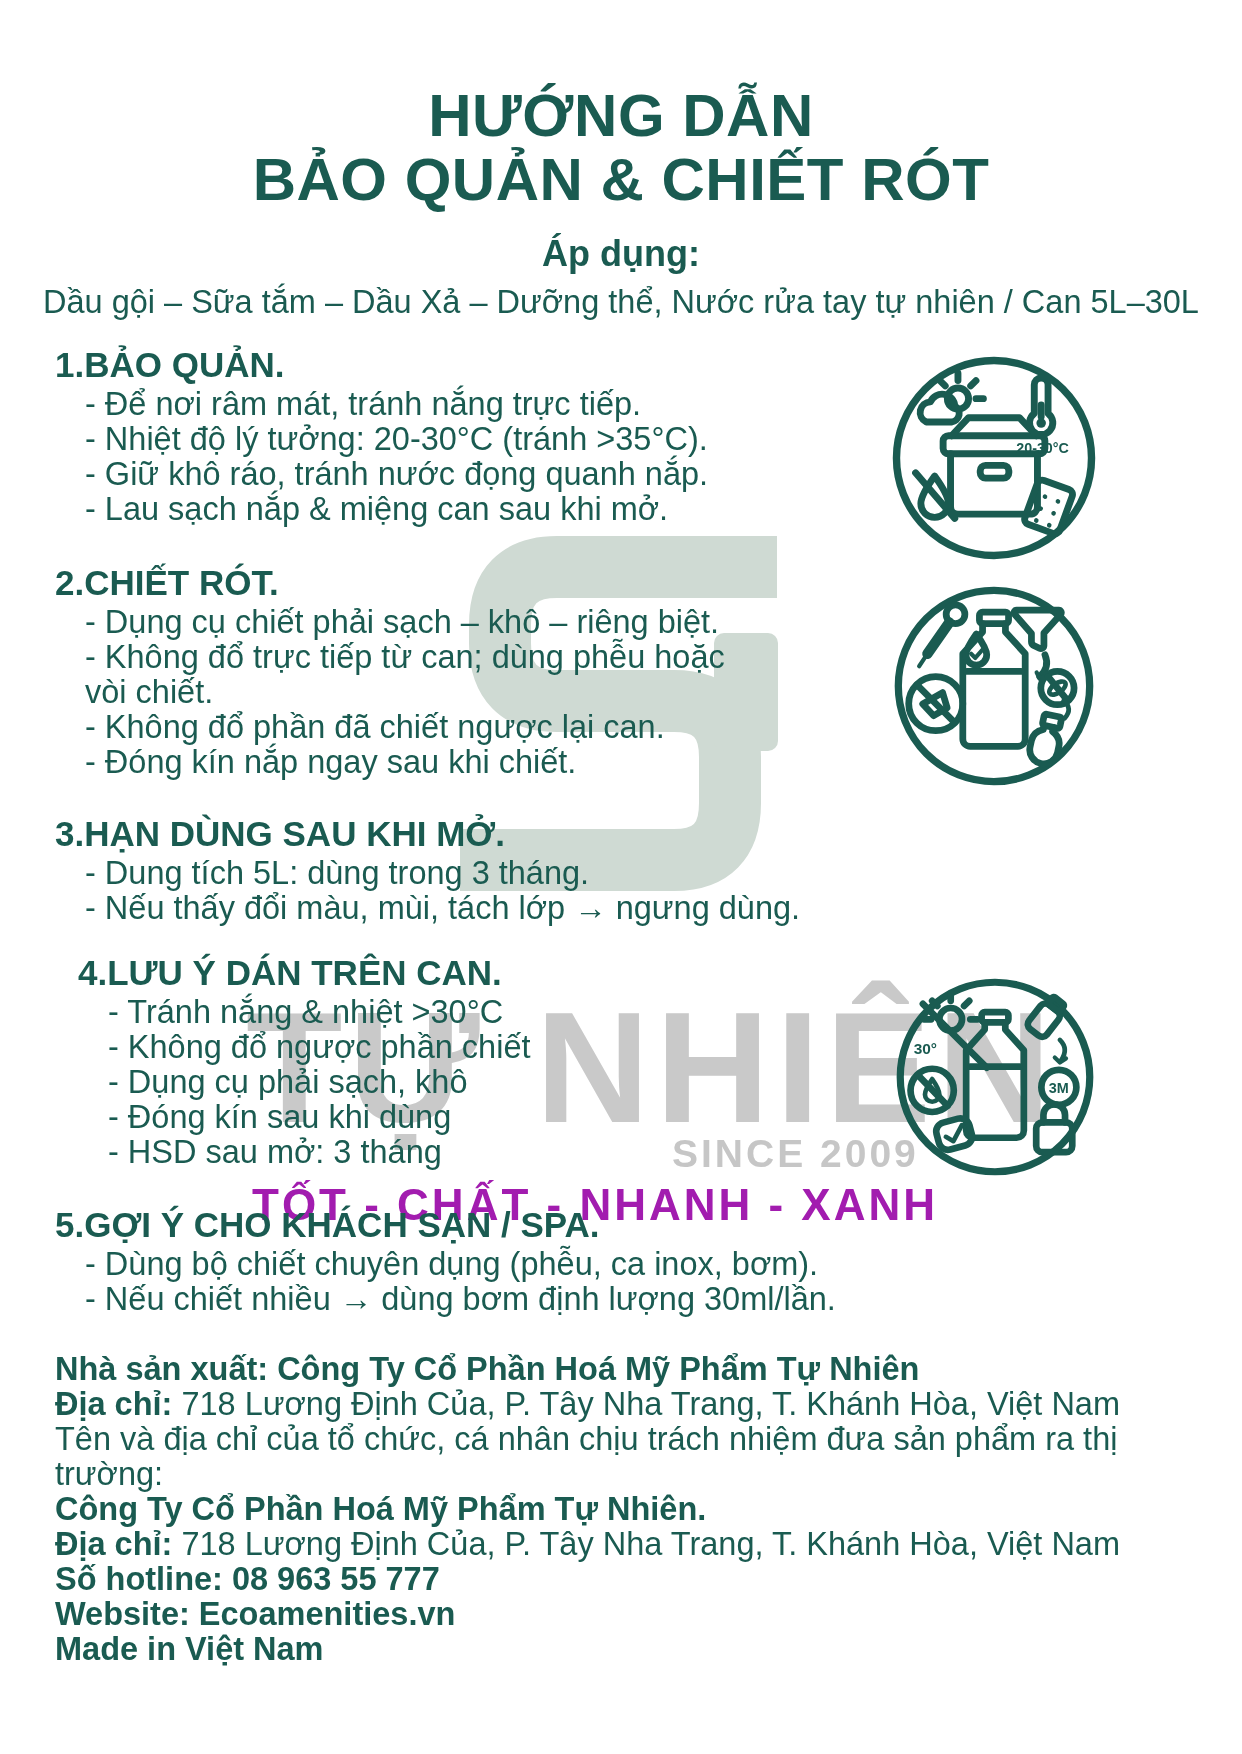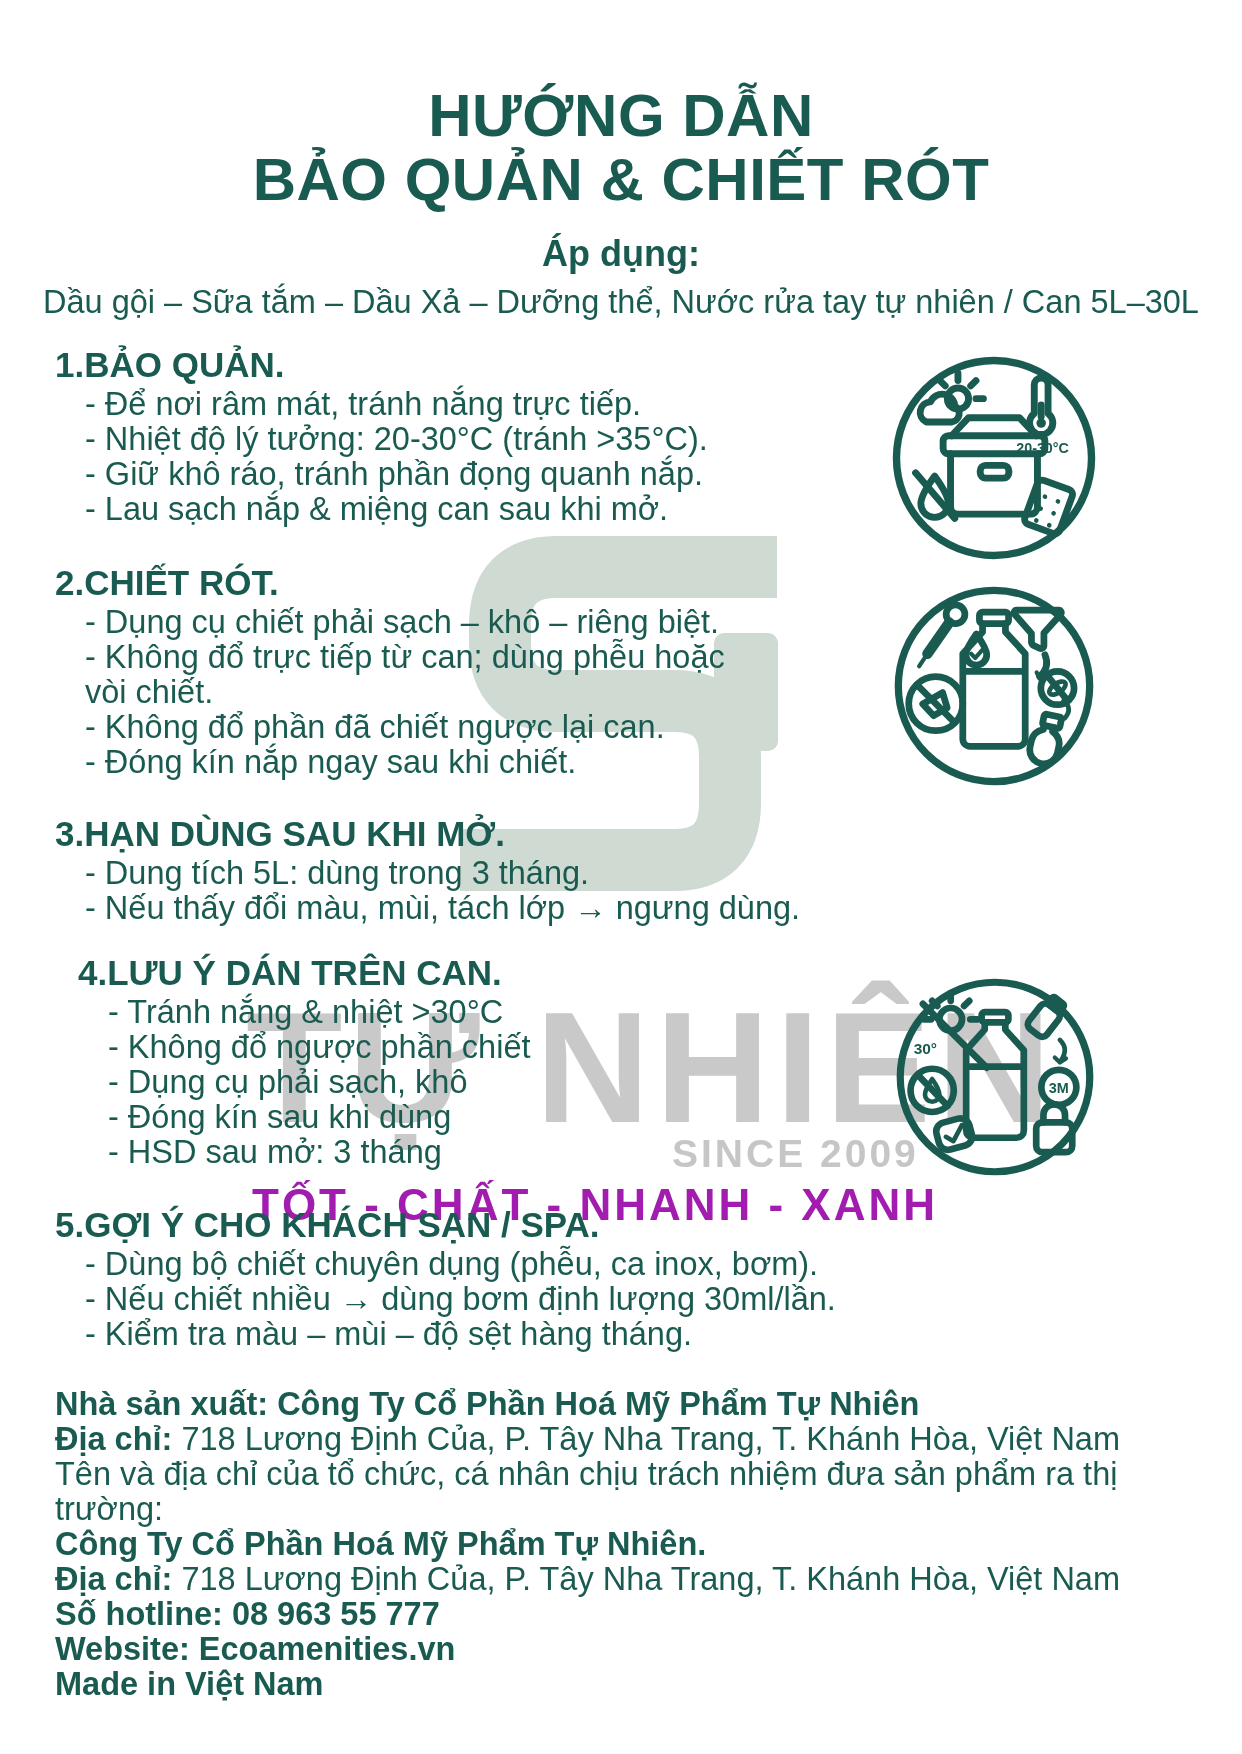--- a/index.html
+++ b/index.html
@@ -202,21 +202,21 @@
       <div>HƯỚNG DẪN</div>
       <div>BẢO QUẢN &amp; CHIẾT RÓT</div>
     </div>
     <div class="apply-h">Áp dụng:</div>
     <div class="apply-l">Dầu gội – Sữa tắm – Dầu Xả – Dưỡng thể, Nước rửa tay tự nhiên / Can 5L–30L</div>
 
     <div class="sec" id="sec-1">
       <h2>1.BẢO QUẢN.</h2>
       <div class="ln">- Để nơi râm mát, tránh nắng trực tiếp.</div>
       <div class="ln">- Nhiệt độ lý tưởng: 20-30°C (tránh &gt;35°C).</div>
-      <div class="ln">- Giữ khô ráo, tránh phần đọng quanh nắp.</div>
+      <div class="ln">- Giữ khô ráo, tránh nước đọng quanh nắp.</div>
       <div class="ln">- Lau sạch nắp &amp; miệng can sau khi mở.</div>
     </div>
 
     <div class="sec" id="sec-2">
       <h2>2.CHIẾT RÓT.</h2>
       <div class="ln">- Dụng cụ chiết phải sạch – khô – riêng biệt.</div>
       <div class="ln">- Không đổ trực tiếp từ can; dùng phễu hoặc</div>
       <div class="ln">vòi chiết.</div>
       <div class="ln">- Không đổ phần đã chiết ngược lại can.</div>
       <div class="ln">- Đóng kín nắp ngay sau khi chiết.</div>
@@ -234,21 +234,20 @@
       <div class="ln">- Không đổ ngược phần chiết</div>
       <div class="ln">- Dụng cụ phải sạch, khô</div>
       <div class="ln">- Đóng kín sau khi dùng</div>
       <div class="ln">- HSD sau mở: 3 tháng</div>
     </div>
 
     <div class="sec" id="sec-5">
       <h2>5.GỢI Ý CHO KHÁCH SẠN / SPA.</h2>
       <div class="ln">- Dùng bộ chiết chuyên dụng (phễu, ca inox, bơm).</div>
       <div class="ln">- Nếu chiết nhiều → dùng bơm định lượng 30ml/lần.</div>
-      <div class="ln">- Kiểm tra màu – mùi – độ sệt hàng tháng.</div>
     </div>
 
     <div class="footer">
       <div class="ln"><span class="b">Nhà sản xuất: Công Ty Cổ Phần Hoá Mỹ Phẩm Tự Nhiên</span><span></span></div>
       <div class="ln"><span class="b">Địa chỉ:</span><span> 718 Lương Định Của, P. Tây Nha Trang, T. Khánh Hòa, Việt Nam</span></div>
       <div class="ln"><span class="b"></span><span>Tên và địa chỉ của tổ chức, cá nhân chịu trách nhiệm đưa sản phẩm ra thị</span></div>
       <div class="ln"><span class="b"></span><span>trường:</span></div>
       <div class="ln"><span class="b">Công Ty Cổ Phần Hoá Mỹ Phẩm Tự Nhiên.</span><span></span></div>
       <div class="ln"><span class="b">Địa chỉ:</span><span> 718 Lương Định Của, P. Tây Nha Trang, T. Khánh Hòa, Việt Nam</span></div>
       <div class="ln"><span class="b">Số hotline: 08 963 55 777</span><span></span></div>

